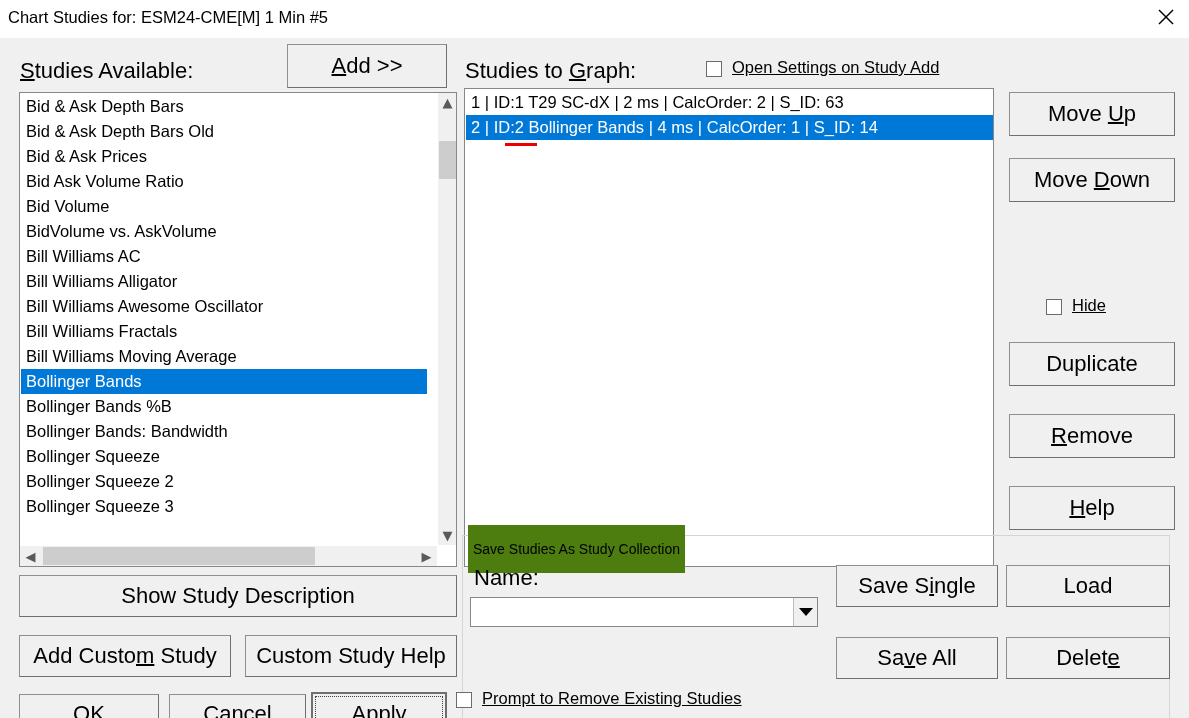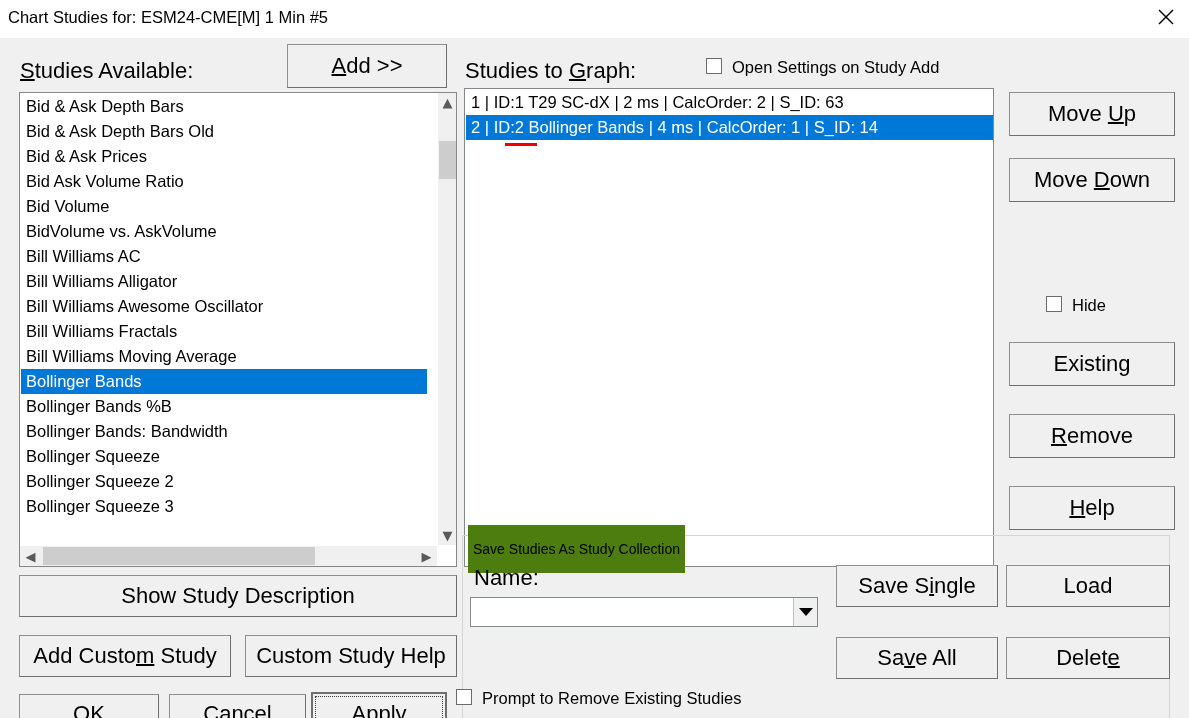--- a/index.html
+++ b/index.html
@@ -126,23 +126,24 @@
   .hs-arrow.right { right: 0; }
   .hs-thumb {
     position: absolute; top: 1px; height: 18px;
     background: #cdcdcd; cursor: pointer;
   }
   .chev { font-size: 13px; color: #5a5a5a; line-height: 1; font-family: "DejaVu Sans", sans-serif; }
 
   
   .cbox-wrap {
     position: absolute;
-    display: flex; align-items: flex-start;
+    display: flex; align-items: flex-end;
     cursor: pointer; user-select: none;
     white-space: nowrap;
+    text-decoration: underline;
   }
   .cbox {
     width: 16px; height: 16px;
     background: #ffffff;
     border: 1px solid #6b6b6b;
     flex: 0 0 auto;
     position: relative;
   }
   .cbox-label {
     margin-left: 10px;
@@ -316,21 +317,21 @@
     <span class="lbl">Move <u>D</u>own</span>
   </div>
 
 
   <div class="cbox-wrap" style="left:1046px; top:258px;">
     <span class="cbox"></span>
     <span class="cbox-label">Hide</span>
   </div>
 
   <div class="btn" style="left:1009px; top:304px; width:166px; height:44px;">
-    <span class="lbl">Existing</span>
+    <span class="lbl">Duplicate</span>
   </div>
 
   <div class="btn" style="left:1009px; top:376px; width:166px; height:44px;">
     <span class="lbl"><u>R</u>emove</span>
   </div>
 
   <div class="btn" style="left:1009px; top:448px; width:166px; height:44px;">
     <span class="lbl"><u>H</u>elp</span>
   </div>
 

